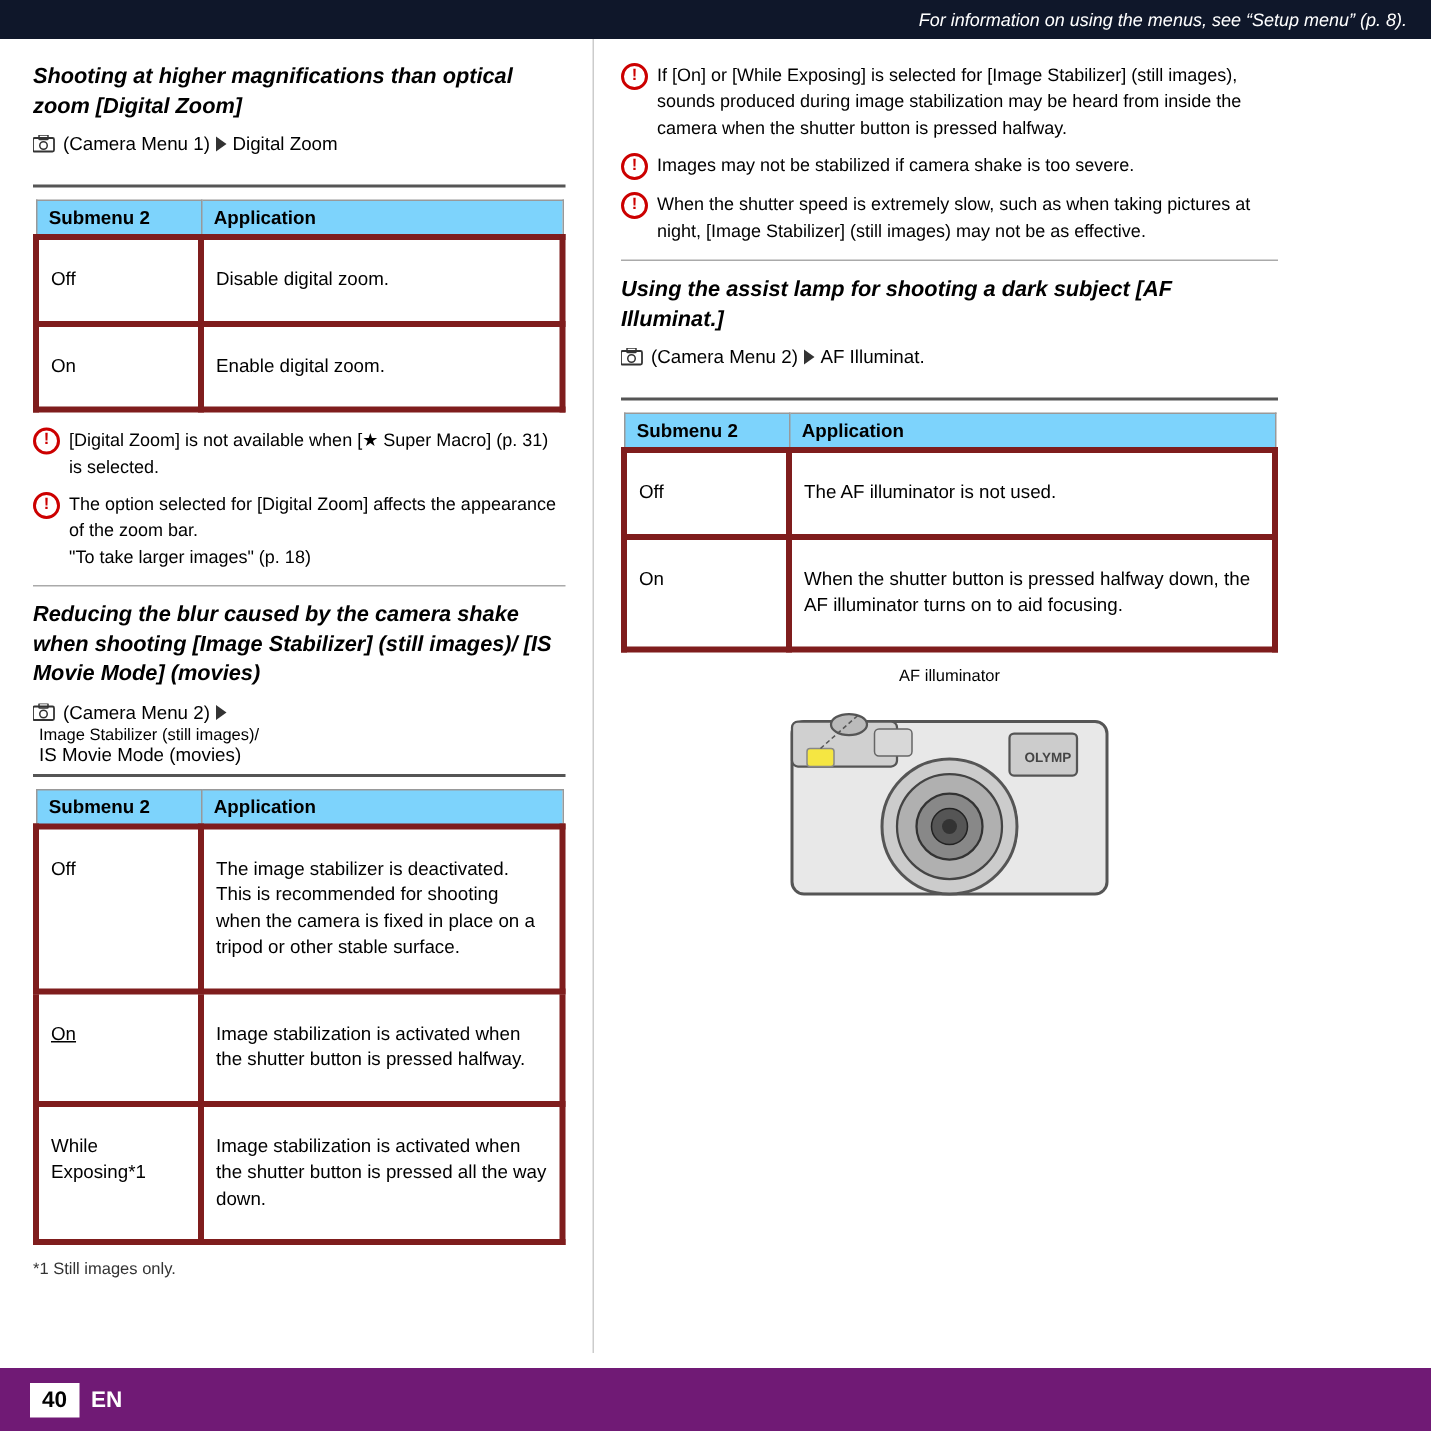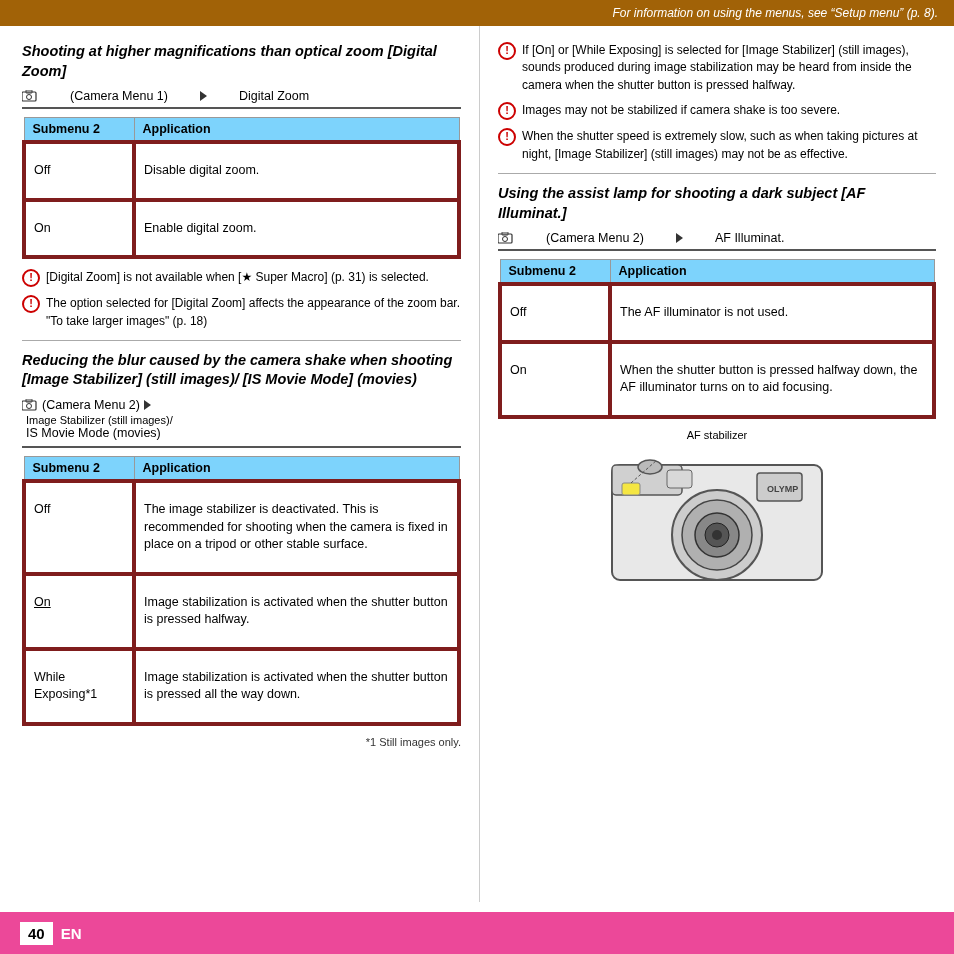--- a/index.html
+++ b/index.html
@@ -8,37 +8,37 @@
       height: 954px;
       font-family: Arial, Helvetica, sans-serif;
       font-size: 13px;
       background: #fff;
       overflow: hidden;
       position: relative;
     }
 
     
     .top-banner {
-      background: #a16207;
+      background: #0f172a;
       color: #fff;
       text-align: right;
       padding: 6px 16px;
       font-size: 12px;
       font-style: italic;
     }
 
     .main-content {
       display: flex;
       padding: 0;
       height: calc(954px - 36px - 42px);
     }
 
     
     .left-col {
-      width: 480px;
+      width: 396px;
       padding: 16px 18px 10px 22px;
       border-right: 1px solid #ccc;
     }
 
     
     .right-col {
       width: 474px;
       padding: 16px 18px 10px 18px;
     }
 
@@ -51,23 +51,22 @@
       margin-bottom: 8px;
       color: #000;
     }
 
     
     .menu-path {
       display: flex;
       align-items: center;
       font-size: 12.5px;
       margin-bottom: 8px;
-      padding-bottom: 4px;
+      padding-bottom: 20px;
       border-bottom: 2px solid #555;
-      gap: 28px;
     }
 
     .camera-icon {
       display: inline-block;
       width: 16px;
       height: 12px;
       position: relative;
       margin-right: 4px;
     }
 
@@ -159,21 +158,21 @@
       margin: 10px 0;
     }
 
     
     .footer {
       position: absolute;
       bottom: 0;
       left: 0;
       width: 954px;
       height: 42px;
-      background: #ec4899;
+      background: #701a75;
       display: flex;
       align-items: center;
       padding: 15px 20px;
     }
 
     .footer-page {
       background: #fff;
       color: #000;
       font-weight: bold;
       font-size: 15px;
@@ -184,21 +183,20 @@
     .footer-en {
       color: #fff;
       font-size: 15px;
       font-weight: bold;
     }
 
     .footnote {
       font-size: 11px;
       color: #333;
       margin-top: 6px;
-      text-align: right;
     }
 
     .af-label {
       font-size: 11px;
       text-align: center;
       margin-bottom: 4px;
     }
 
     
     .underlined {
@@ -372,21 +370,21 @@
             <td>The AF illuminator is not used.</td>
           </tr>
           <tr>
             <td>On</td>
             <td>When the shutter button is pressed halfway down, the AF illuminator turns on to aid focusing.</td>
           </tr>
         </tbody>
       </table>
 
       <div style="margin-top: 10px;">
-        <div class="af-label">AF stabilizer</div>
+        <div class="af-label">AF illuminator</div>
 
         <div style="display:flex; justify-content:center;">
           <svg width="230" height="145" viewBox="0 0 230 145" xmlns="http://www.w3.org/2000/svg">
 
             <rect x="10" y="20" width="210" height="115" rx="8" fill="#e8e8e8" stroke="#555" stroke-width="2"></rect>
 
             <rect x="10" y="20" width="70" height="30" rx="4" fill="#d0d0d0" stroke="#555" stroke-width="1.5"></rect>
 
             <circle cx="115" cy="90" r="45" fill="#ccc" stroke="#555" stroke-width="2"></circle>
             <circle cx="115" cy="90" r="35" fill="#b0b0b0" stroke="#444" stroke-width="1.5"></circle>

